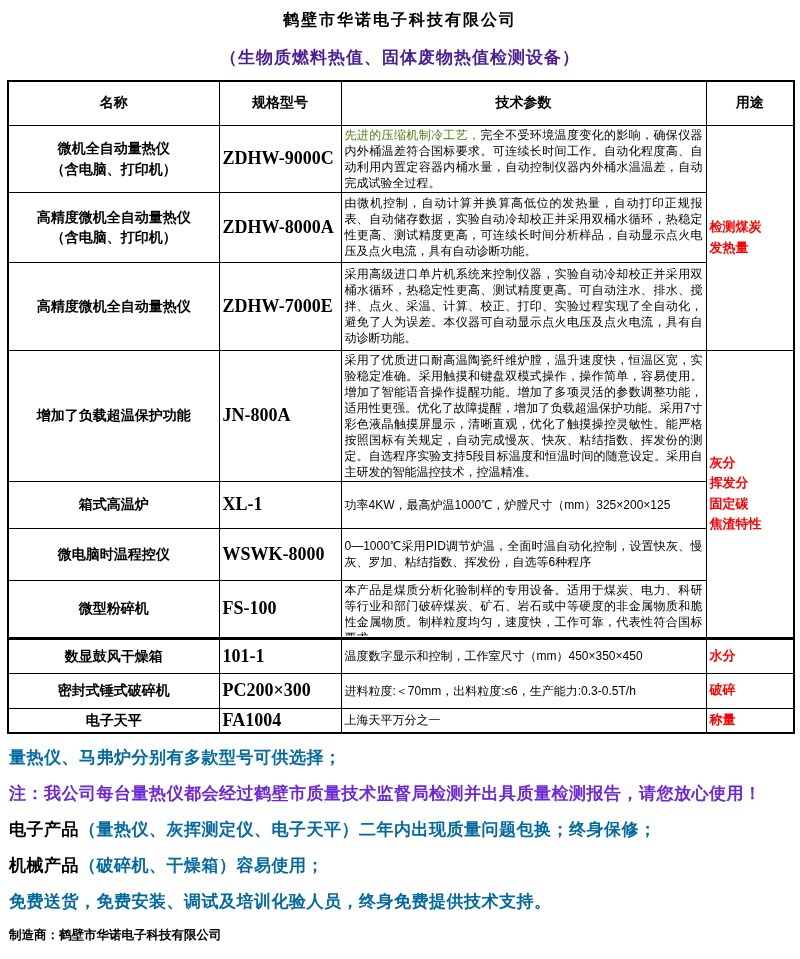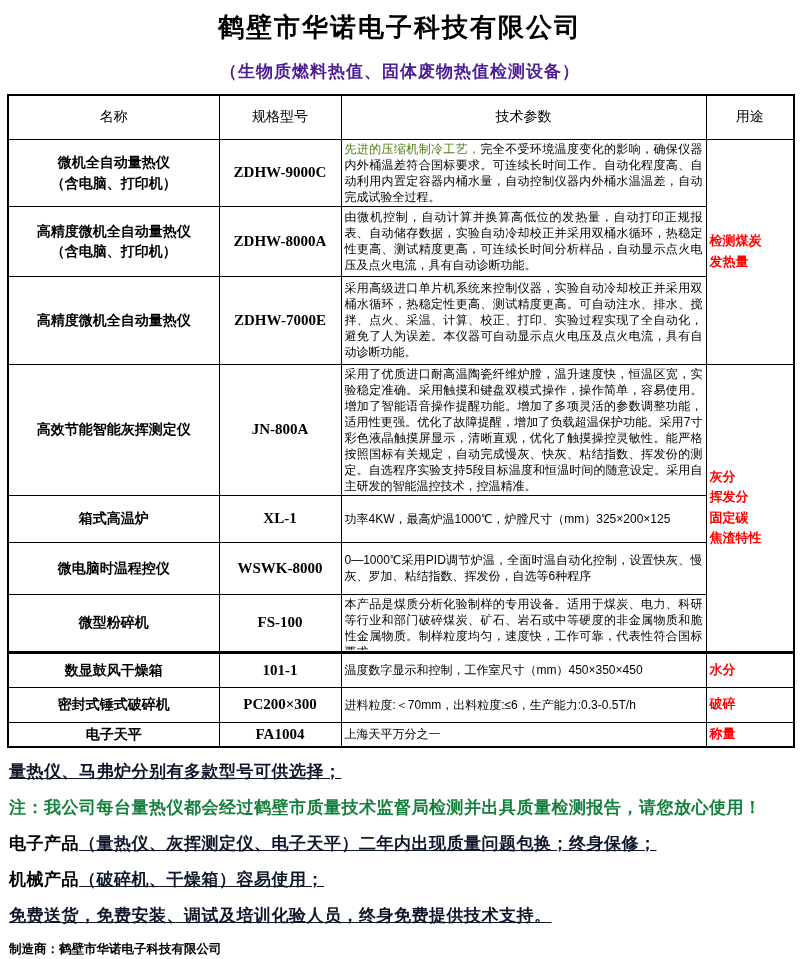--- a/index.html
+++ b/index.html
@@ -10,21 +10,21 @@
     color: #000000;
   }
   .page {
     width: 800px;
     height: 959px;
     padding: 4px 7px 0 7px;
     overflow: hidden;
   }
   .title {
     text-align: center;
-    font-size: 26px;
+    font-size: 16px;
     font-weight: bold;
     letter-spacing: 2px;
     margin: 6px 0 0 0;
   }
   .subtitle {
     text-align: center;
     font-size: 17px;
     font-weight: bold;
     color: #4c1d95;
     margin: 15px 0 11px 0;
@@ -38,34 +38,34 @@
   }
   table.products th, table.products td {
     border: 1px solid #000;
     padding: 1px 3px;
     vertical-align: middle;
     overflow: hidden;
   }
   thead th {
     height: 44px;
     font-size: 14px;
-    font-weight: normal;
+    font-weight: bold;
   }
   td.name {
     text-align: center;
     font-weight: bold;
     font-size: 14px;
     white-space: pre-line;
     line-height: 1.45;
   }
   td.model {
     font-weight: bold;
-    font-size: 15px;
+    font-size: 18px;
     font-family: "Liberation Serif", serif;
-    text-align: center;
+    text-align: left;
     padding-left: 4px;
   }
   td.params {
     font-size: 12px;
     line-height: 16px;
     text-align: justify;
     padding: 2px 5px;
   }
   td.use {
     text-align: left;
@@ -88,22 +88,22 @@
   tr.r9  { height: 35px; }
   tr.r10 { height: 25px; }
   tr.heavy-top td { border-top: 3px solid #000; }
   .notes { margin-top: 12px; padding-left: 2px; }
   .note {
     font-size: 17px;
     font-weight: bold;
     margin: 0 0 13px 0;
     letter-spacing: 0.5px;
   }
-  .note-red  { color: #0f172a; text-decoration: underline; }
-  .note-blue { color: #15803d; }
+  .note-red  { color: #0369a1; }
+  .note-blue { color: #6d28d9; }
   .footer {
     margin-top: 4px;
     padding-left: 2px;
     font-size: 12.5px;
     font-weight: bold;
     line-height: 18px;
   }
 </style>
 </head>
 <body>
@@ -142,21 +142,21 @@
 （含电脑、打印机）</td>
         <td class="model">ZDHW-8000A</td>
         <td class="params">由微机控制，自动计算并换算高低位的发热量，自动打印正规报表、自动储存数据，实验自动冷却校正并采用双桶水循环，热稳定性更高、测试精度更高，可连续长时间分析样品，自动显示点火电压及点火电流，具有自动诊断功能。</td>
       </tr>
       <tr class="r3">
         <td class="name">高精度微机全自动量热仪</td>
         <td class="model">ZDHW-7000E</td>
         <td class="params">采用高级进口单片机系统来控制仪器，实验自动冷却校正并采用双桶水循环，热稳定性更高、测试精度更高。可自动注水、排水、搅拌、点火、采温、计算、校正、打印、实验过程实现了全自动化，避免了人为误差。本仪器可自动显示点火电压及点火电流，具有自动诊断功能。</td>
       </tr>
       <tr class="r4">
-        <td class="name">高效节能智能灰挥测定仪</td>
+        <td class="name">增加了负载超温保护功能</td>
         <td class="model">JN-800A</td>
         <td class="params">采用了优质进口耐高温陶瓷纤维炉膛，温升速度快，恒温区宽，实验稳定准确。采用触摸和键盘双模式操作，操作简单，容易使用。增加了智能语音操作提醒功能。增加了多项灵活的参数调整功能，适用性更强。优化了故障提醒，增加了负载超温保护功能。采用7寸彩色液晶触摸屏显示，清晰直观，优化了触摸操控灵敏性。能严格按照国标有关规定，自动完成慢灰、快灰、粘结指数、挥发份的测定。自选程序实验支持5段目标温度和恒温时间的随意设定。采用自主研发的智能温控技术，控温精准。</td>
         <td class="use" rowspan="4">灰分
 挥发分
 固定碳
 焦渣特性</td>
       </tr>
       <tr class="r5">
         <td class="name">箱式高温炉</td>
         <td class="model">XL-1</td>

